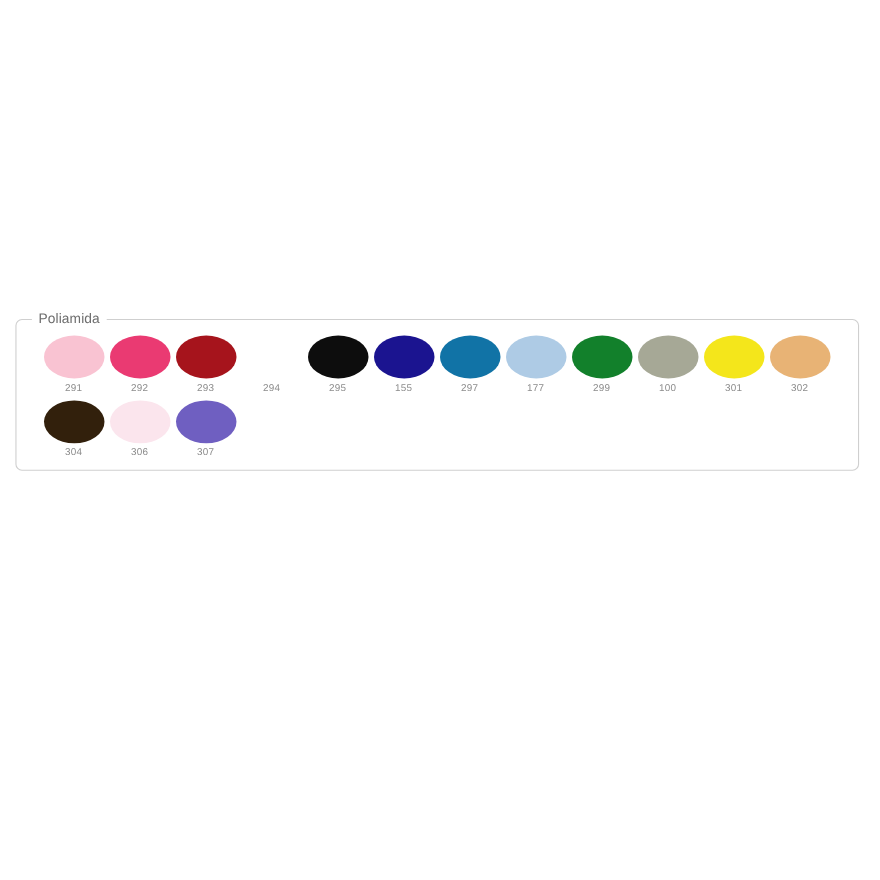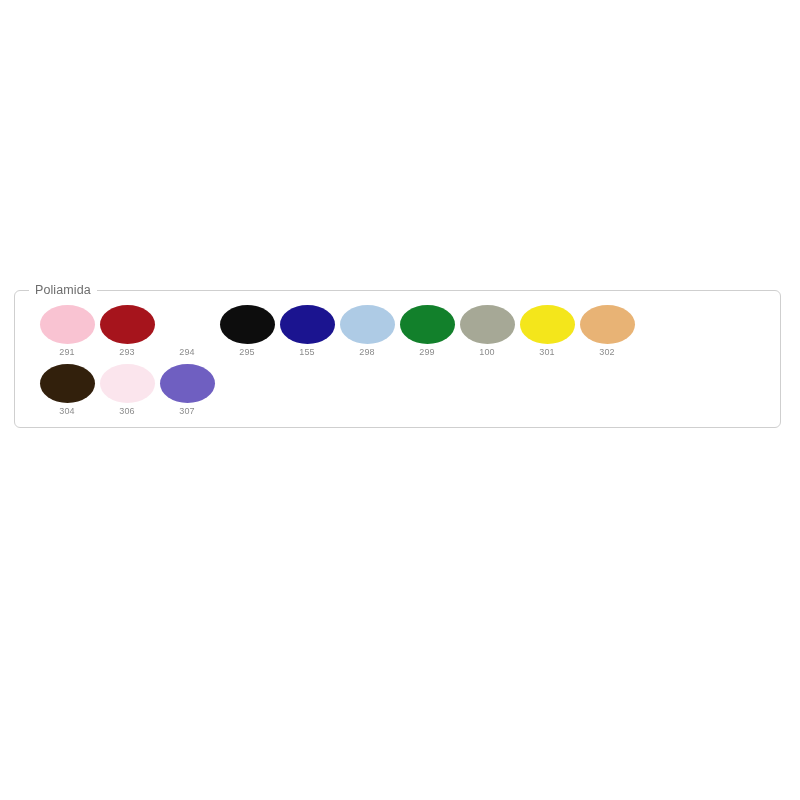--- a/index.html
+++ b/index.html
@@ -119,38 +119,46 @@
   <div class="color-group">
     <div class="group-legend">Poliamida</div>
 
     <div class="swatch-rows">
       <div class="swatch-row">
         <div class="swatch-cell">
           <div class="swatch-oval" style="background: rgb(249, 195, 210);"></div>
           <div class="swatch-label">291</div>
         </div>
         <div class="swatch-cell">
+          <div class="swatch-oval" style="background: rgb(234, 58, 114);"></div>
+          <div class="swatch-label">292</div>
+        </div>
+        <div class="swatch-cell">
           <div class="swatch-oval" style="background: rgb(166, 20, 28);"></div>
           <div class="swatch-label">293</div>
         </div>
         <div class="swatch-cell">
           <div class="swatch-oval" style="background: rgb(255, 255, 255);"></div>
           <div class="swatch-label">294</div>
         </div>
         <div class="swatch-cell">
           <div class="swatch-oval" style="background: rgb(13, 13, 13);"></div>
           <div class="swatch-label">295</div>
         </div>
         <div class="swatch-cell">
           <div class="swatch-oval" style="background: rgb(27, 20, 144);"></div>
           <div class="swatch-label">155</div>
         </div>
         <div class="swatch-cell">
+          <div class="swatch-oval" style="background: rgb(17, 115, 166);"></div>
+          <div class="swatch-label">297</div>
+        </div>
+        <div class="swatch-cell">
           <div class="swatch-oval" style="background: rgb(174, 203, 229);"></div>
-          <div class="swatch-label">298</div>
+          <div class="swatch-label">177</div>
         </div>
         <div class="swatch-cell">
           <div class="swatch-oval" style="background: rgb(18, 128, 43);"></div>
           <div class="swatch-label">299</div>
         </div>
         <div class="swatch-cell">
           <div class="swatch-oval" style="background: rgb(166, 168, 150);"></div>
           <div class="swatch-label">100</div>
         </div>
         <div class="swatch-cell">

